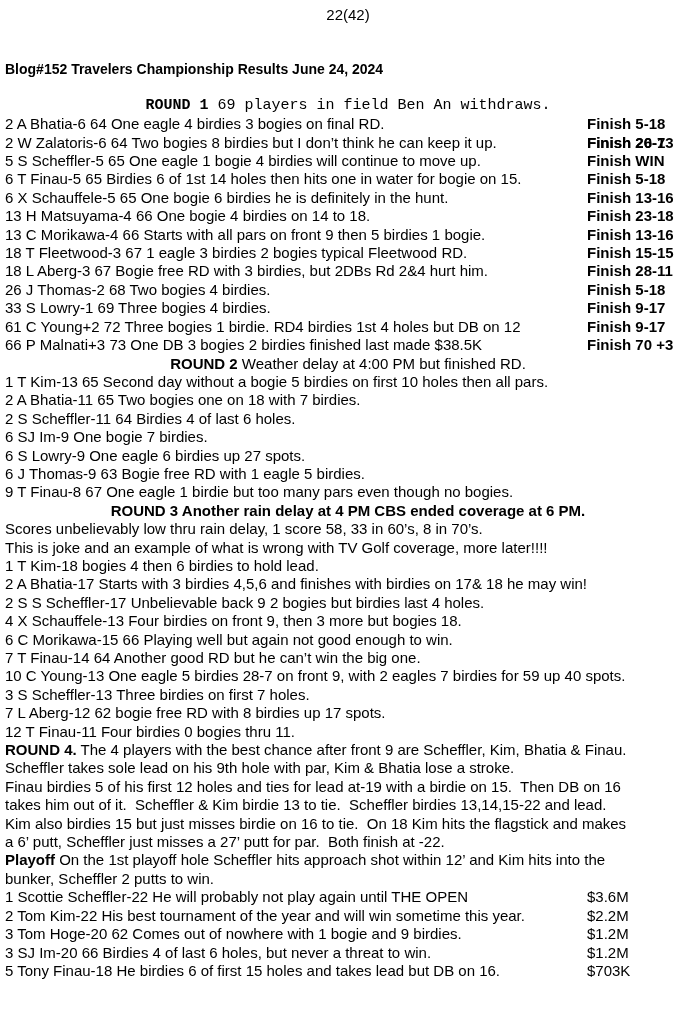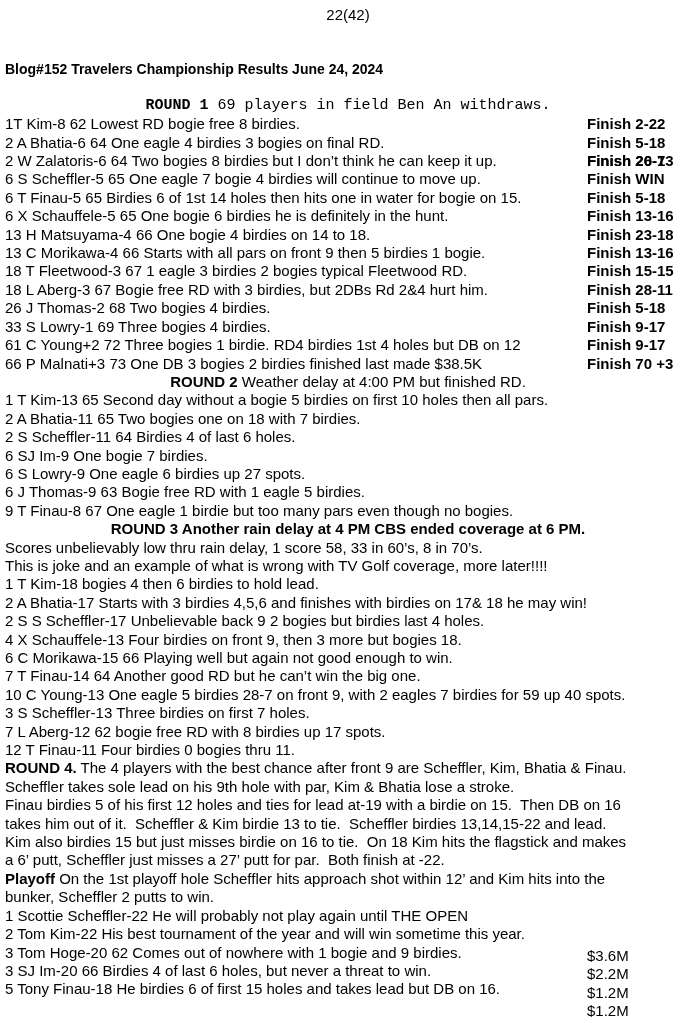--- a/index.html
+++ b/index.html
@@ -46,39 +46,37 @@
     top: 0;
     font-weight: bold;
     white-space: pre;
   }
   .money {
     position: absolute;
     left: 582px;
     top: 0;
     font-weight: normal;
     white-space: pre;
-    margin-top: 40px;
   }
 </style>
 </head>
 <body>
 
 <div class="page">
 
   <div class="page-num">22(42)</div>
 
   <div class="title">Blog#152 Travelers Championship Results June 24, 2024</div>
 
   <div class="chead first"><span class="b">ROUND 1</span> <span>69 players in field Ben An withdraws.</span></div>
 
-  <div class="row"><span>1T Kim-8 62 Lowest RD bogie free 8 birdies.</span><span class="rcol">Finish 2-22</span></div>
   <div class="row"><span>2 A Bhatia-6 64 One eagle 4 birdies 3 bogies on final RD.</span><span class="rcol">Finish 5-18</span></div>
   <div class="row"><span class="rcol">Finish 20-13</span></div>
   <div class="row"><span>2 W Zalatoris-6 64 Two bogies 8 birdies but I don’t think he can keep it up.</span><span class="rcol">Finish 26-7</span></div>
-  <div class="row"><span>6 S Scheffler-5 65 One eagle 7 bogie 4 birdies will continue to move up.</span><span class="rcol">Finish WIN</span></div>
+  <div class="row"><span>5 S Scheffler-5 65 One eagle 1 bogie 4 birdies will continue to move up.</span><span class="rcol">Finish WIN</span></div>
   <div class="row"><span>6 T Finau-5 65 Birdies 6 of 1st 14 holes then hits one in water for bogie on 15.</span><span class="rcol">Finish 5-18</span></div>
   <div class="row"><span>6 X Schauffele-5 65 One bogie 6 birdies he is definitely in the hunt.</span><span class="rcol">Finish 13-16</span></div>
   <div class="row"><span>13 H Matsuyama-4 66 One bogie 4 birdies on 14 to 18.</span><span class="rcol">Finish 23-18</span></div>
   <div class="row"><span>13 C Morikawa-4 66 Starts with all pars on front 9 then 5 birdies 1 bogie.</span><span class="rcol">Finish 13-16</span></div>
   <div class="row"><span>18 T Fleetwood-3 67 1 eagle 3 birdies 2 bogies typical Fleetwood RD.</span><span class="rcol">Finish 15-15</span></div>
   <div class="row"><span>18 L Aberg-3 67 Bogie free RD with 3 birdies, but 2DBs Rd 2&amp;4 hurt him.</span><span class="rcol">Finish 28-11</span></div>
   <div class="row"><span>26 J Thomas-2 68 Two bogies 4 birdies.</span><span class="rcol">Finish 5-18</span></div>
   <div class="row"><span>33 S Lowry-1 69 Three bogies 4 birdies.</span><span class="rcol">Finish 9-17</span></div>
   <div class="row"><span>61 C Young+2 72 Three bogies 1 birdie. RD4 birdies 1st 4 holes but DB on 12</span><span class="rcol">Finish 9-17</span></div>
   <div class="row"><span>66 P Malnati+3 73 One DB 3 bogies 2 birdies finished last made $38.5K</span><span class="rcol">Finish 70 +3</span></div>

